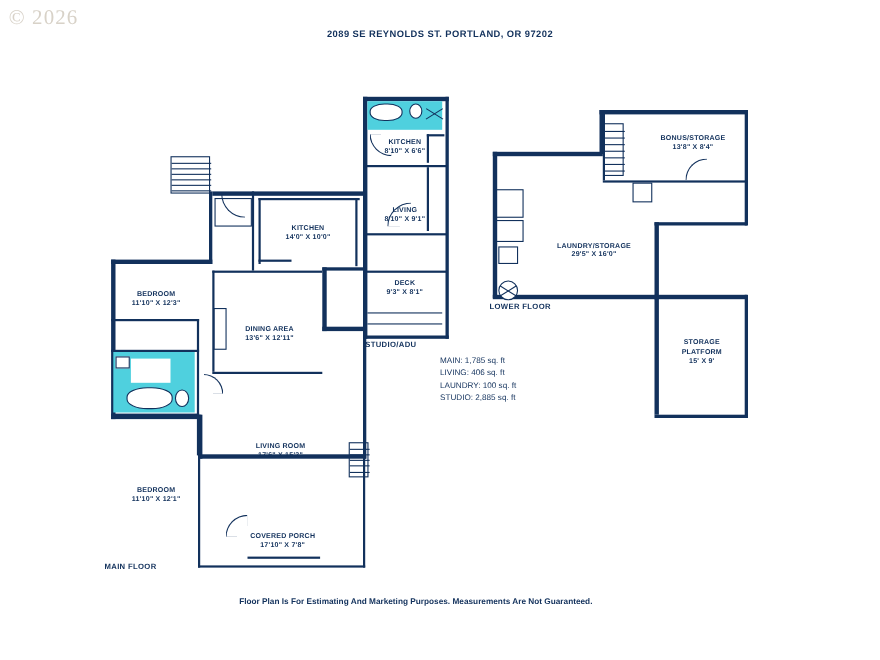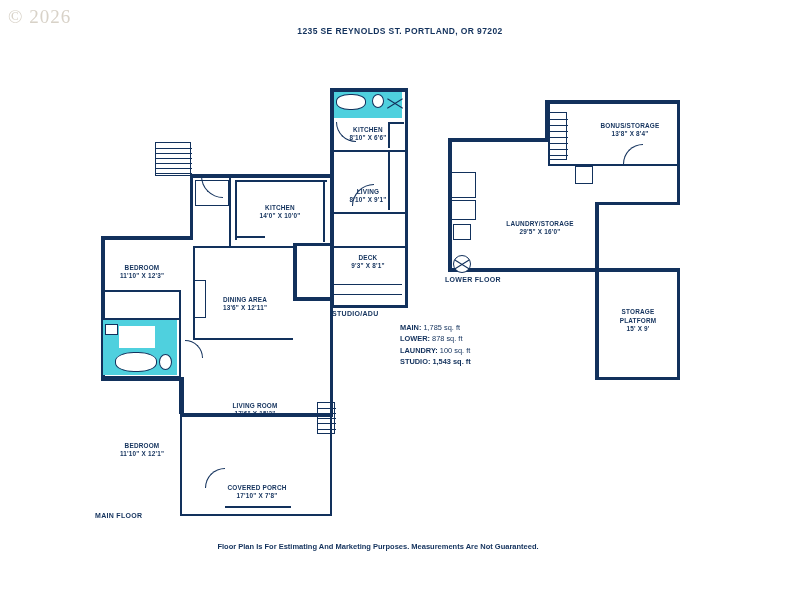--- a/index.html
+++ b/index.html
@@ -30,42 +30,42 @@
   .seg.v{width:3.5px;}
   .seg2.h{height:2px;background:#12315c;position:absolute;}
   .seg2.v{width:2px;background:#12315c;position:absolute;}
   .fill{position:absolute;background:#ffffff;}
 
   .label{position:absolute;text-align:center;font-size:6.4px;line-height:8.4px;font-weight:bold;color:#12315c;letter-spacing:.2px;}
   .label .dim{font-weight:bold;}
   .flabel{position:absolute;font-size:7px;font-weight:bold;color:#12315c;letter-spacing:.3px;}
 
   .summary{position:absolute;font-size:7.4px;line-height:11.4px;color:#12315c;}
-  .summary .b{font-weight:bold;}
+  .summary .b{font-weight:normal;}
 
   .tile{position:absolute;background:#4fd0de;}
   .arcq{position:absolute;border:1.4px solid #12315c;box-sizing:border-box;}
 
   .hatch{position:absolute;}
   .stairline{position:absolute;background:#12315c;height:1.3px;}
 
   .xmark{position:absolute;}
   .xmark:before,.xmark:after{content:"";position:absolute;left:0;top:50%;width:100%;height:1.4px;background:#12315c;}
   .xmark:before{transform:rotate(32deg);}
   .xmark:after{transform:rotate(-32deg);}
 
   .fixture{position:absolute;border:1.4px solid #12315c;box-sizing:border-box;}
   .fixture.round{border-radius:50%;}
   .fixture.oval{border-radius:45%;}
 </style>
 </head>
 <body>
 
 <div class="watermark">© 2026</div>
-<div class="title">1235 SE REYNOLDS ST. PORTLAND, OR 97202</div>
+<div class="title">2089 SE REYNOLDS ST. PORTLAND, OR 97202</div>
 
 <div class="plan" style="left:95px;top:140px;width:250px;height:390px;">
 
   <div class="seg h" style="left:98px;top:34px;width:140px;"></div>
   <div class="seg v" style="left:234.5px;top:34px;height:72px;"></div>
   <div class="seg h" style="left:198px;top:102.5px;width:40px;"></div>
   <div class="seg v" style="left:198px;top:102.5px;height:58px;"></div>
   <div class="seg h" style="left:198px;top:157px;width:40px;"></div>
   <div class="seg v" style="left:234.5px;top:157px;height:120px;"></div>
   <div class="seg h" style="left:85px;top:273.5px;width:153px;"></div>
@@ -197,30 +197,30 @@
 
   <div class="flabel" style="left:2px;top:222px;">STUDIO/ADU</div>
 </div>
 
 <div class="summary" style="left:400px;top:322px;width:140px;">
   <div>
     <span class="b">MAIN:</span>
     <span>1,785 sq. ft</span>
   </div>
   <div>
-    <span class="b">LOWER:</span>
-    <span>878 sq. ft</span>
+    <span class="b">LIVING:</span>
+    <span>406 sq. ft</span>
   </div>
   <div>
     <span class="b">LAUNDRY:</span>
     <span>100 sq. ft</span>
   </div>
   <div class="b">
     <span>STUDIO:</span>
-    <span>1,543 sq. ft</span>
+    <span>2,885 sq. ft</span>
   </div>
 </div>
 
 <div class="plan" style="left:445px;top:100px;width:250px;height:300px;">
 
   <div class="seg h" style="left:100px;top:0px;width:135px;"></div>
   <div class="seg v" style="left:231.5px;top:0px;height:105px;"></div>
   <div class="seg h" style="left:150px;top:101.5px;width:84px;"></div>
   <div class="seg v" style="left:150px;top:101.5px;height:70px;"></div>
   <div class="seg h" style="left:150px;top:168px;width:84px;"></div>

